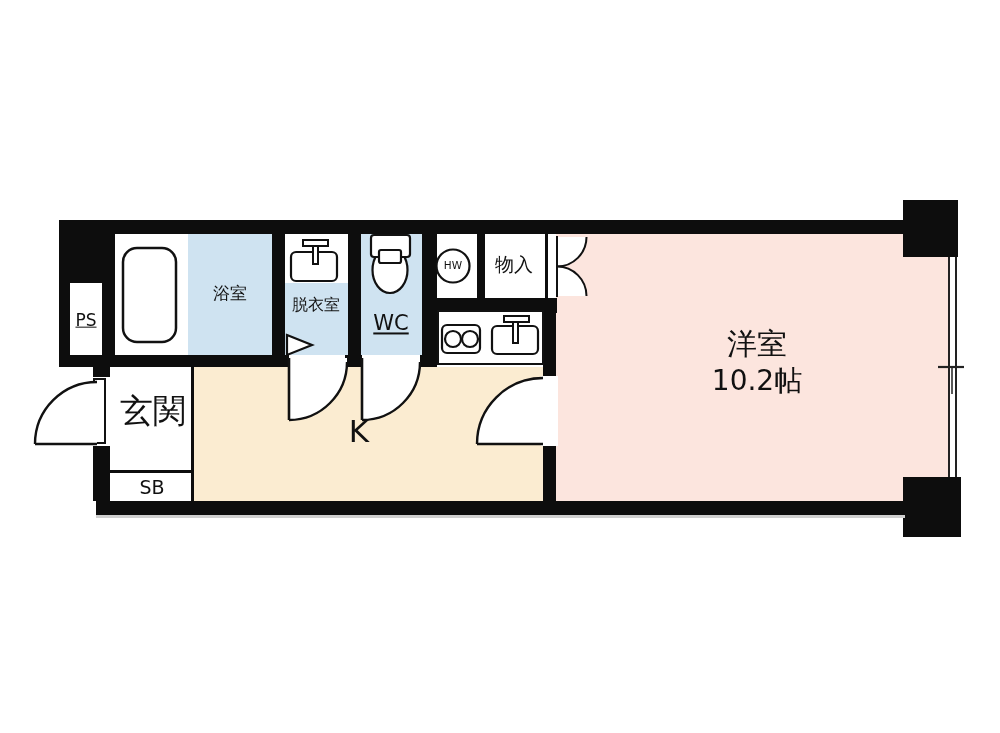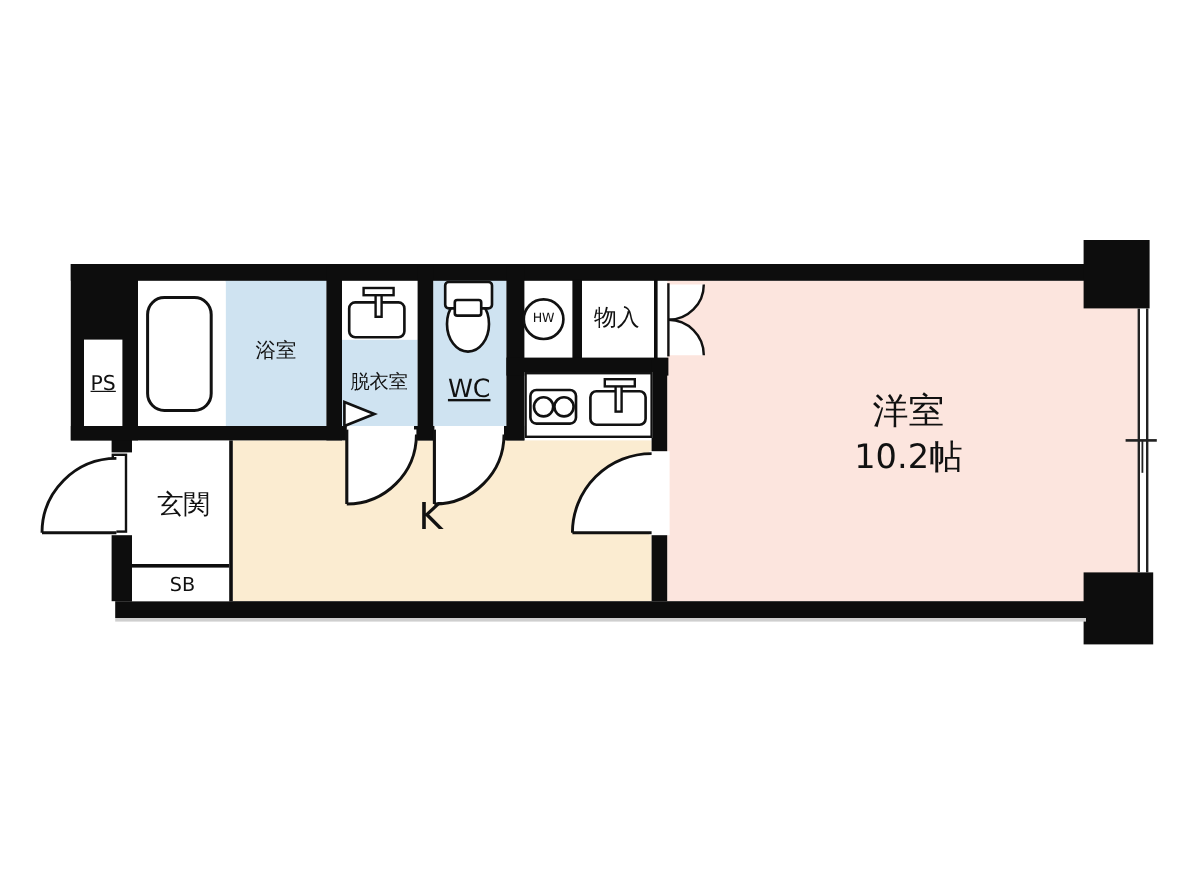--- a/index.html
+++ b/index.html
@@ -138,23 +138,23 @@
     <g>
       <path d="M 949,257 L 949,477" stroke="#222" stroke-width="2"></path>
       <path d="M 956,257 L 956,477" stroke="#222" stroke-width="2"></path>
       <path d="M 938,367 L 964,367" stroke="#222" stroke-width="2.2"></path>
       <path d="M 952,367 L 952,394" stroke="#222" stroke-width="1.5"></path>
     </g>
   </svg>
 
   <div class="lbl" style="left:86px;top:320px;font-size:17px;text-decoration:underline;">PS</div>
   <div class="lbl" style="left:230px;top:293px;font-size:17px;">浴室</div>
-  <div class="lbl" style="left:316px;top:318px;font-size:16px;">脱衣室</div>
+  <div class="lbl" style="left:316px;top:305px;font-size:16px;">脱衣室</div>
   <div class="lbl" style="left:391px;top:324px;font-size:21px;text-decoration:underline;">WC</div>
   <div class="lbl" style="left:453px;top:266px;font-size:10.5px;">HW</div>
   <div class="lbl" style="left:514px;top:266px;font-size:19px;font-family:Liberation Mono, monospace;">物入</div>
   <div class="lbl" style="left:757px;top:343px;font-size:30px;">洋室</div>
   <div class="lbl" style="left:757px;top:381px;font-size:28px;">10.2帖</div>
-  <div class="lbl" style="left:153px;top:422px;font-size:22px;">玄関</div>
-  <div class="lbl" style="left:152px;top:487px;font-size:16px;">SB</div>
+  <div class="lbl" style="left:153px;top:411px;font-size:33px;">玄関</div>
+  <div class="lbl" style="left:152px;top:487px;font-size:19px;">SB</div>
   <div class="lbl" style="left:359px;top:431px;font-size:31px;">K</div>
 
 </div>
 
 </body></html>

